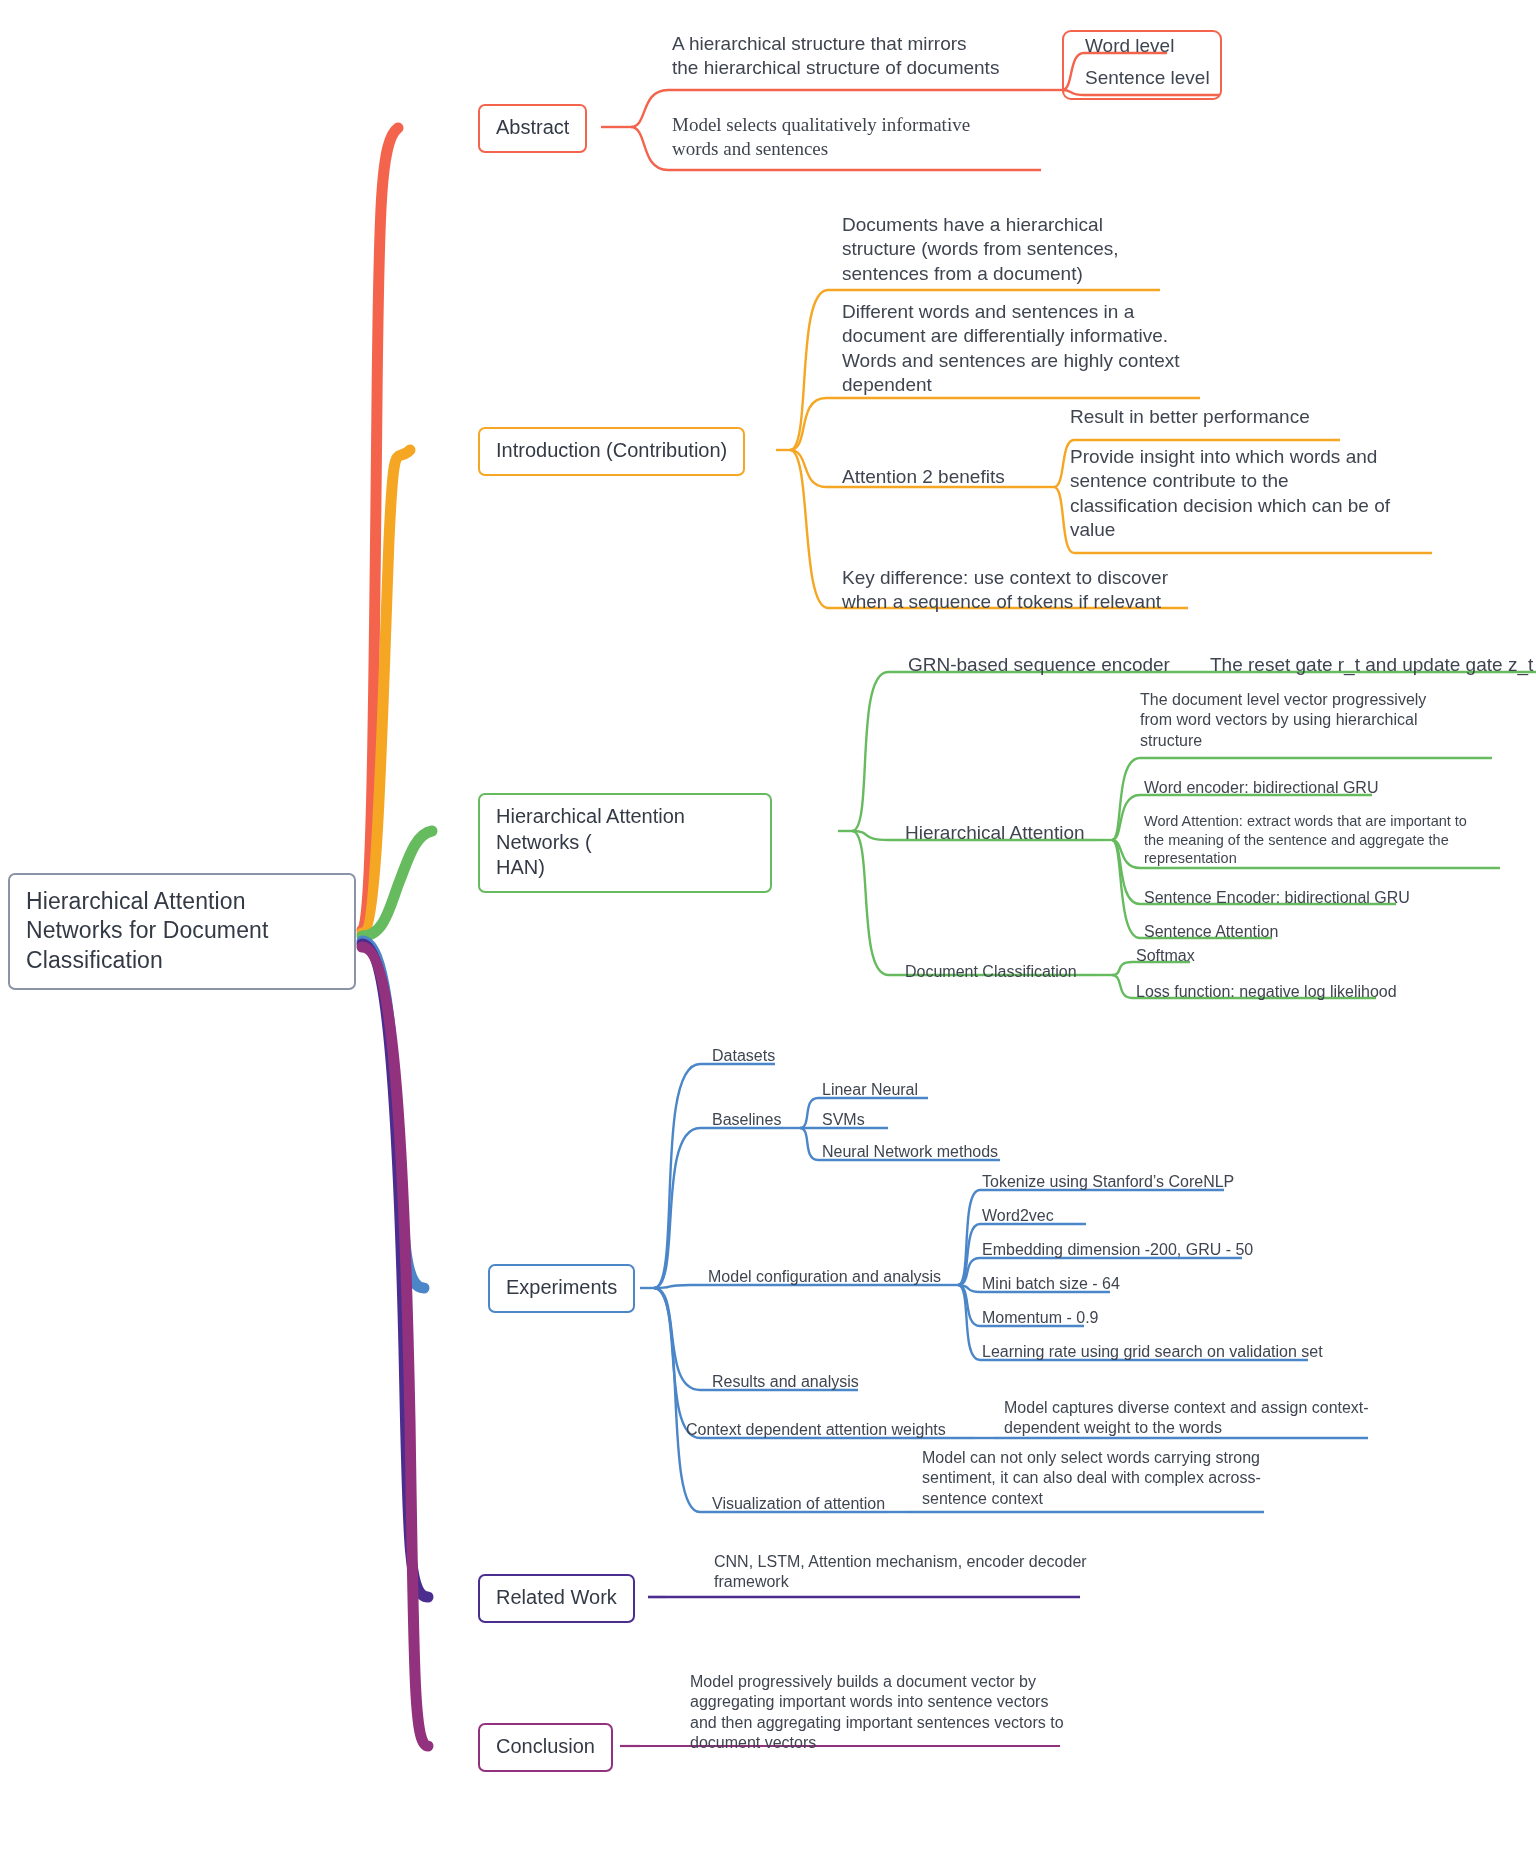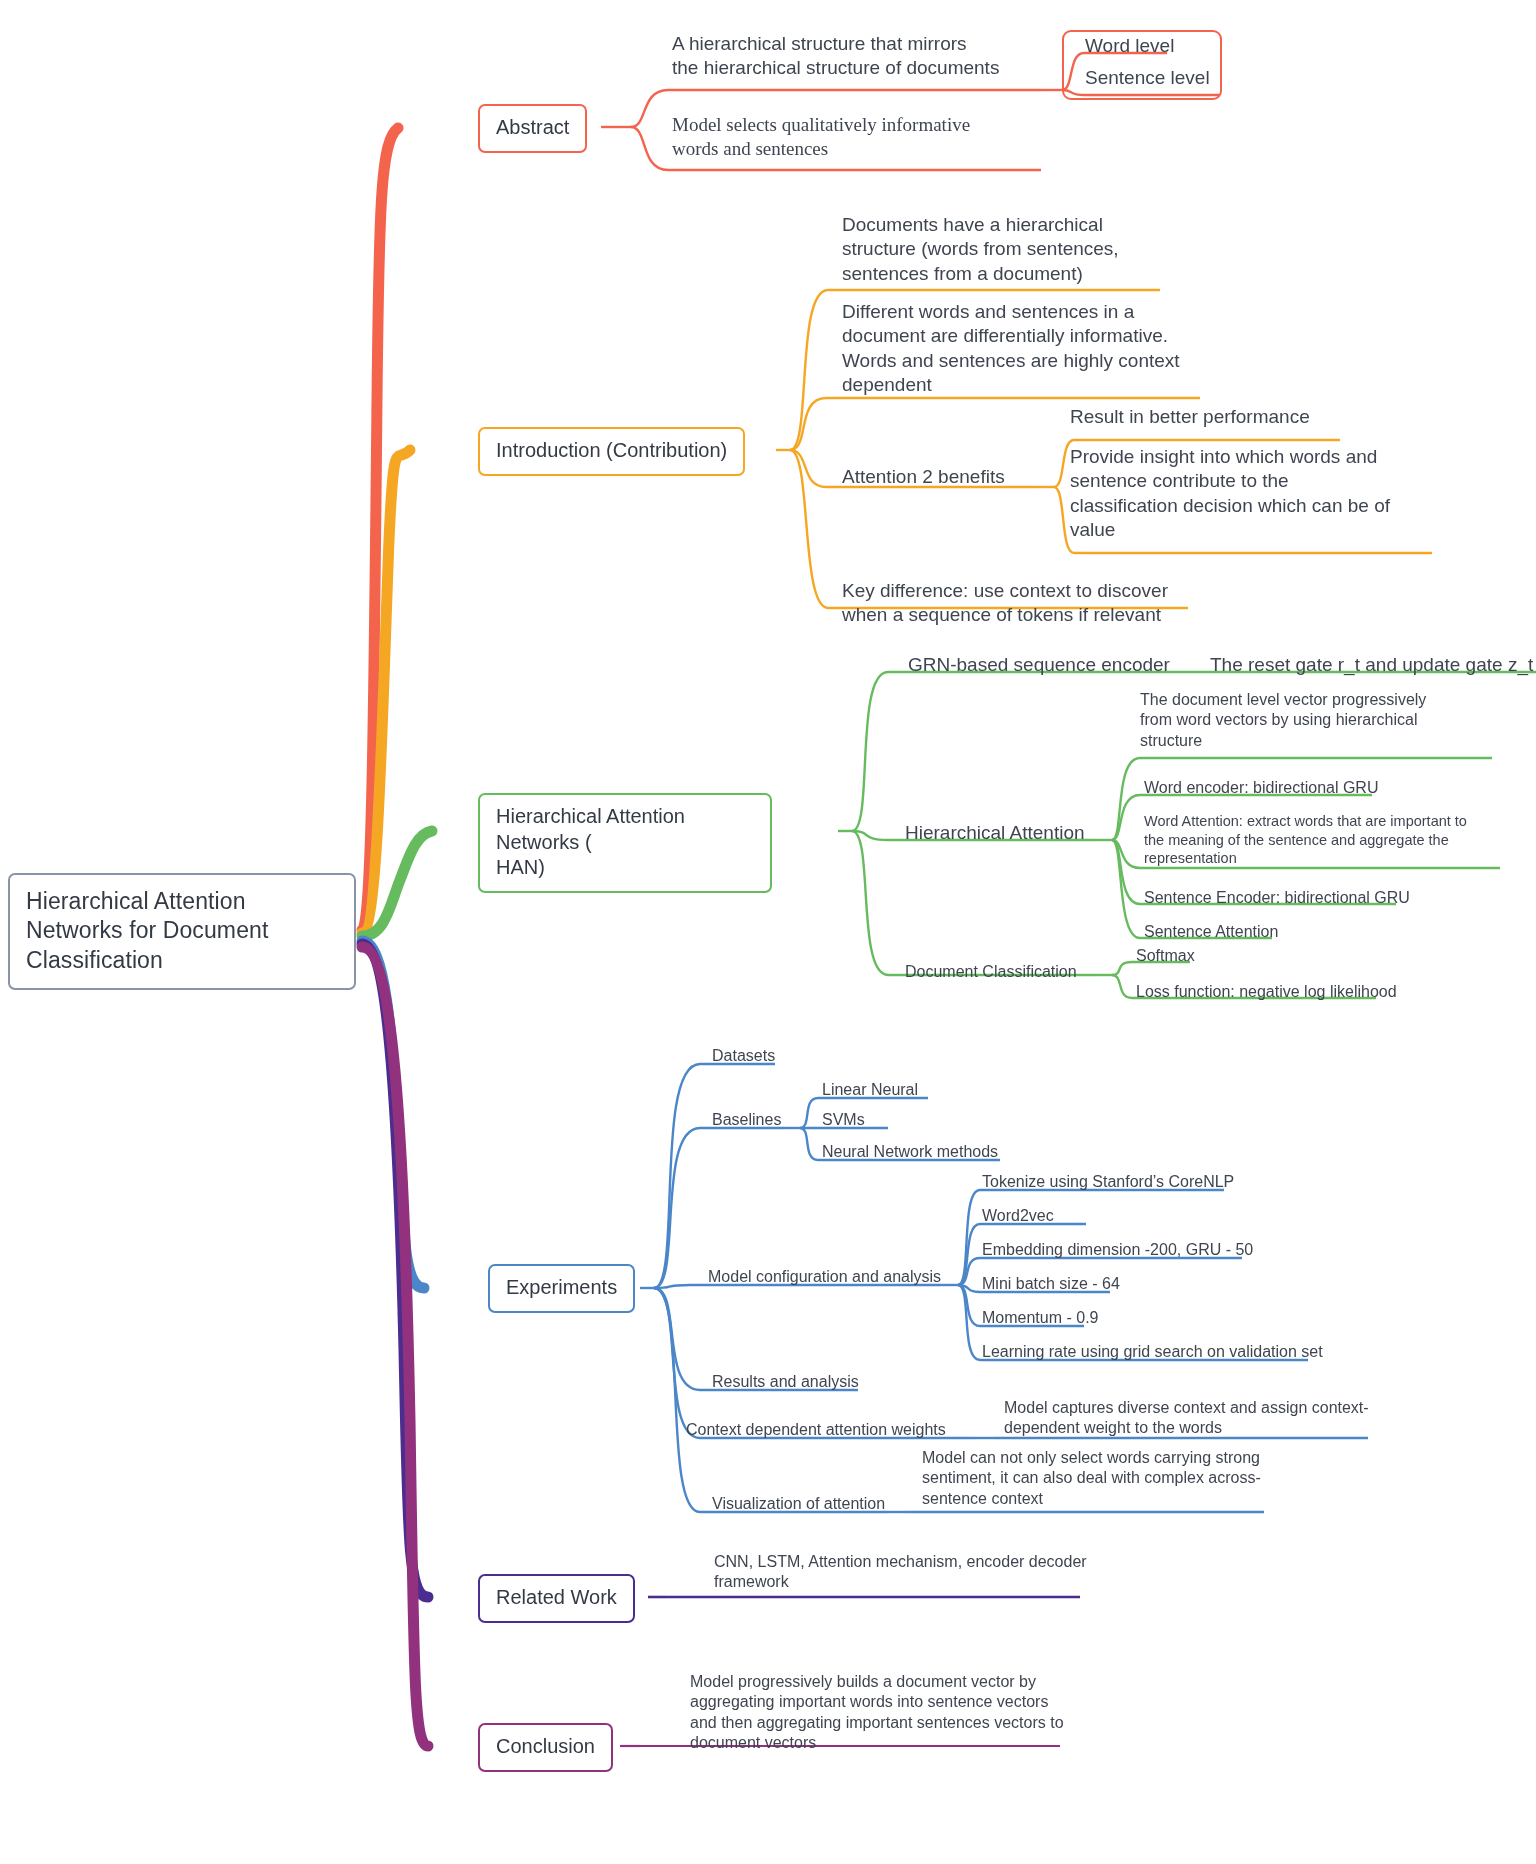--- a/index.html
+++ b/index.html
@@ -194,21 +194,21 @@
 
   <div class="node topic t-intro" style="left:478px; top:427px;">Introduction (Contribution)</div>
 
   <div class="node leaf" style="left:842px; top:300px; width:370px;">Different words and sentences in a
 document are differentially informative.
 Words and sentences are highly context
 dependent</div>
 
   <div class="node leaf" style="left:842px; top:465px;">Attention 2 benefits</div>
 
-  <div class="node leaf" style="left:842px; top:579px; width:350px;">Key difference: use context to discover
+  <div class="node leaf" style="left:842px; top:566px; width:350px;">Key difference: use context to discover
 when a sequence of tokens if relevant</div>
 
   <div class="node leaf" style="left:1070px; top:405px;text-align:center;">Result in better performance</div>
 
   <div class="node leaf" style="left:1070px; top:445px; width:366px;">Provide insight into which words and
 sentence contribute to the
 classification decision which can be of
 value</div>
 
   <div class="node topic t-han" style="left:478px; top:793px; width:294px;">Hierarchical Attention Networks (

